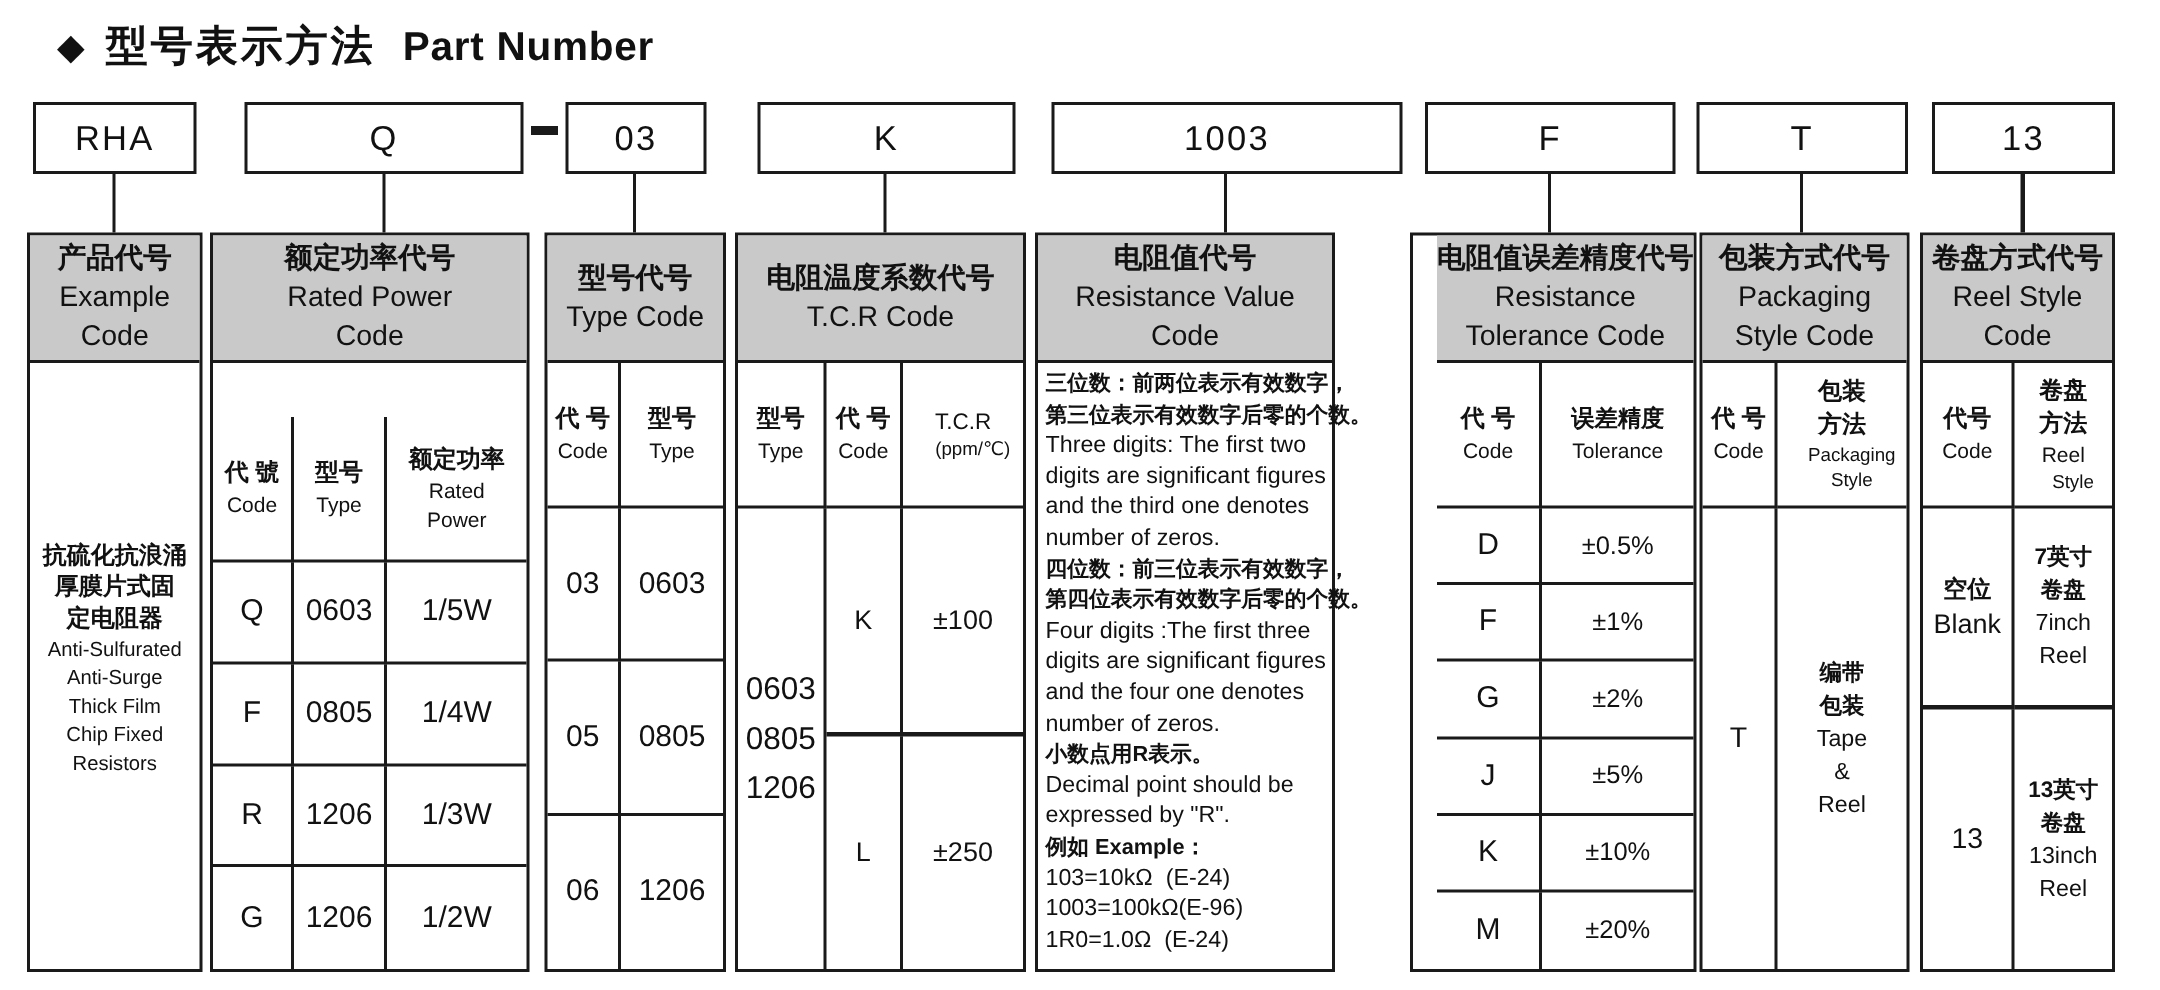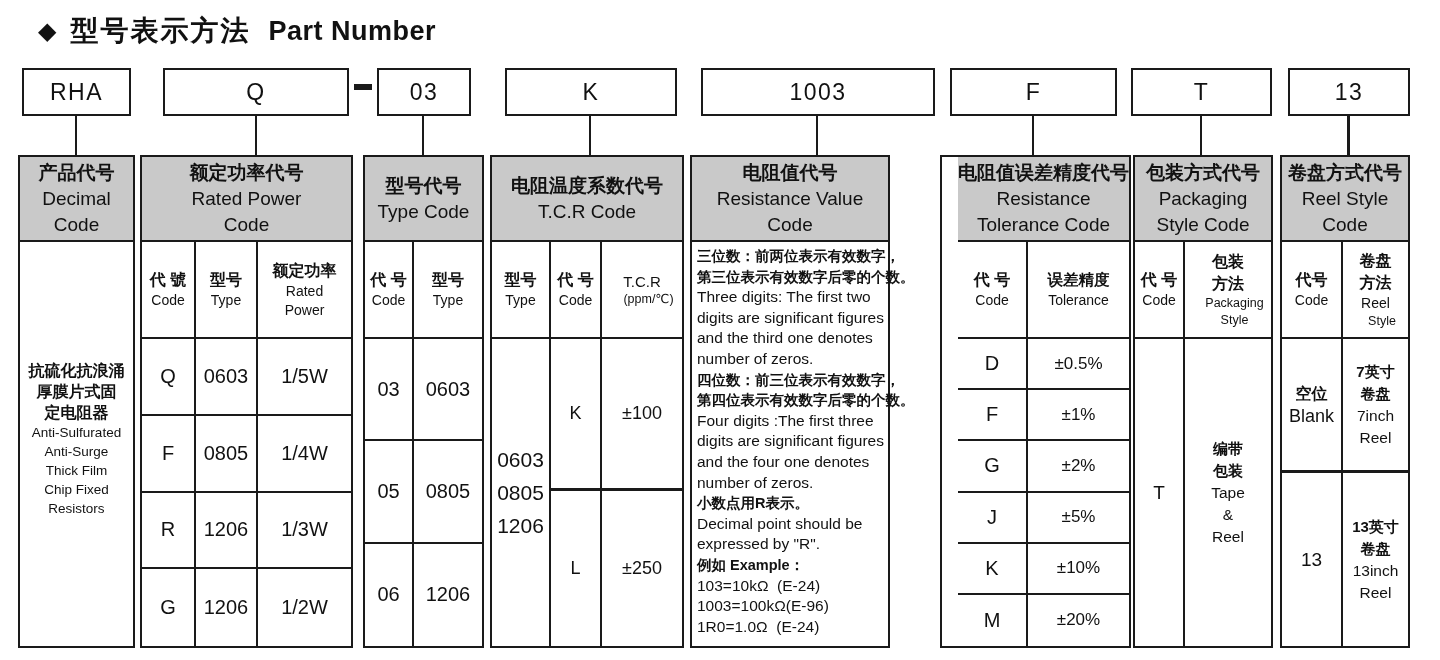--- a/index.html
+++ b/index.html
@@ -95,42 +95,42 @@
   <div class="connector" style="left:422px;"></div>
   <div class="connector" style="left:589px;"></div>
   <div class="connector" style="left:816px;"></div>
   <div class="connector" style="left:1032px;"></div>
   <div class="connector" style="left:1200px;"></div>
   <div class="connector" style="left:1347px;width:3px;"></div>
 
   <div class="col" style="left:18px;width:117px;">
     <div class="col-header">
       <span class="hz">产品代号</span>
-      <span class="he">Decimal</span>
+      <span class="he">Example</span>
       <span class="he">Code</span>
     </div>
     <div class="prod-body">
       <div class="pz">抗硫化抗浪涌</div>
       <div class="pz">厚膜片式固</div>
       <div class="pz">定电阻器</div>
       <div class="pe">Anti-Sulfurated</div>
       <div class="pe">Anti-Surge</div>
       <div class="pe">Thick Film</div>
       <div class="pe">Chip Fixed</div>
       <div class="pe">Resistors</div>
     </div>
   </div>
 
   <div class="col" style="left:140px;width:213px;">
     <div class="col-header">
       <span class="hz">额定功率代号</span>
       <span class="he">Rated Power</span>
       <span class="he">Code</span>
     </div>
-    <div class="col-body" style="grid-template-columns:54px 62px 1fr;grid-template-rows:97px repeat(4,1fr);">
+    <div class="col-body" style="grid-template-columns:54px 62px 1fr;grid-template-rows:97px repeat(4,1fr);margin-top:36px;">
       <div class="c">
         <span class="sz">代 號</span>
         <span class="se">Code</span>
       </div>
       <div class="c">
         <span class="sz">型号</span>
         <span class="se">Type</span>
       </div>
       <div class="c nr">
         <span class="sz">额定功率</span>

